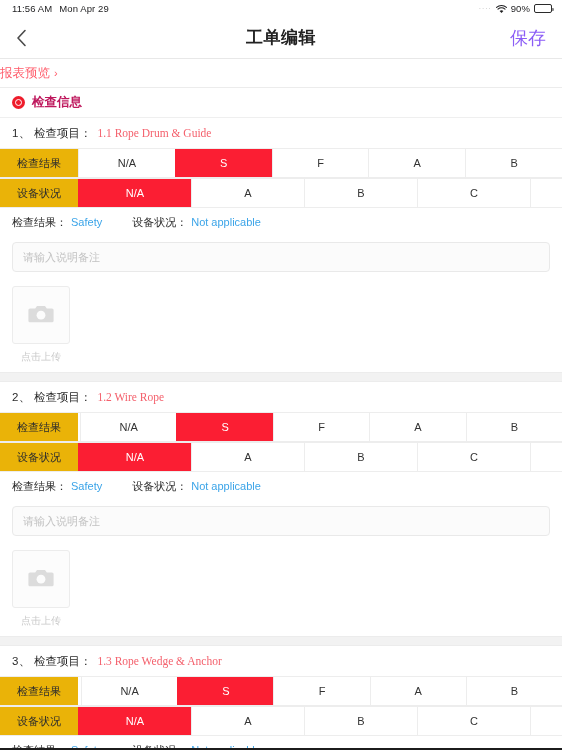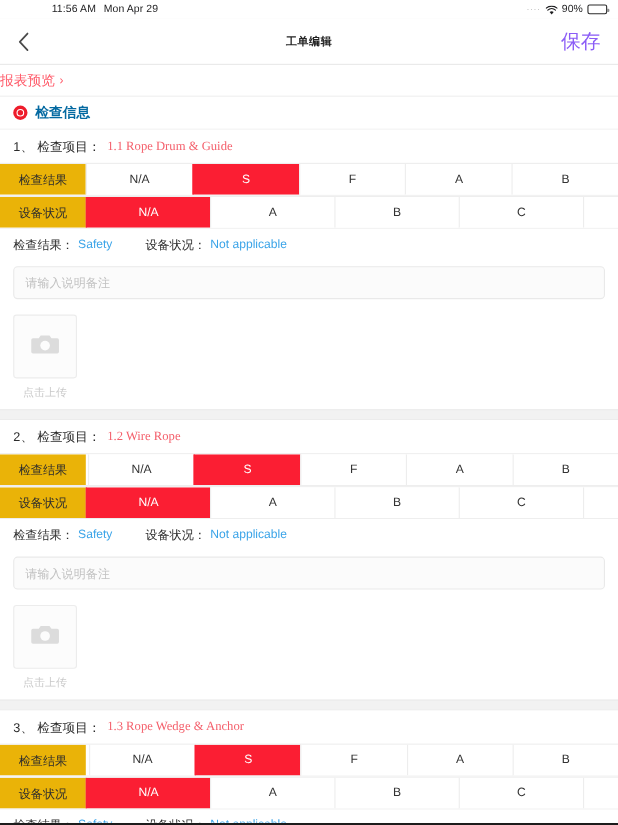--- a/index.html
+++ b/index.html
@@ -28,21 +28,21 @@
   .statusbar {
     height: 17px;
     background: #ffffff;
     display: flex;
     align-items: center;
     padding: 0 10px 0 12px;
     font-size: 9.5px;
     color: #1d1d1f;
     letter-spacing: 0.1px;
   }
-  .sb-left { display: flex; align-items: flex-start; gap: 7px; margin-left: 35px; }
+  .sb-left { display: flex; align-items: flex-start; gap: 7px; }
   .sb-spacer { flex: 1; }
   .sb-right { display: flex; align-items: center; gap: 4px; }
   .sb-dots {
     display: inline-block;
     color: #c0c0c0;
     font-size: 8px;
     letter-spacing: 1px;
     position: relative;
     top: -2px;
   }
@@ -79,21 +79,21 @@
   .nav-back {
     width: 26px; height: 26px;
     display: flex; align-items: center; justify-content: flex-start;
     cursor: pointer;
   }
   .nav-back svg { display:block; }
   .nav-title {
     position: absolute;
     left: 0; right: 0;
     text-align: center;
-    font-size: 10px;
+    font-size: 17px;
     color: #222;
     font-weight: 600;
     letter-spacing: .5px;
     pointer-events: none;
   }
   .nav-save {
     margin-left: auto;
     font-size: 18px;
     color: #8b5cf6;
     cursor: pointer;
@@ -142,21 +142,21 @@
     content:"";
     position:absolute;
     left:2.6px; top:2.6px;
     width:7.8px;height:7.8px;
     border-radius:50%;
     border:1.4px solid #ffffff;
     box-sizing:border-box;
   }
   .section-title {
     font-size: 12.5px;
-    color: #0369a1;
+    color: #be185d;
     font-weight: 600;
   }
 
   .item-block { background:#ffffff; }
 
   .item-heading {
     height: 30px;
     display: flex;
     align-items: center;
     padding: 0 12px;

